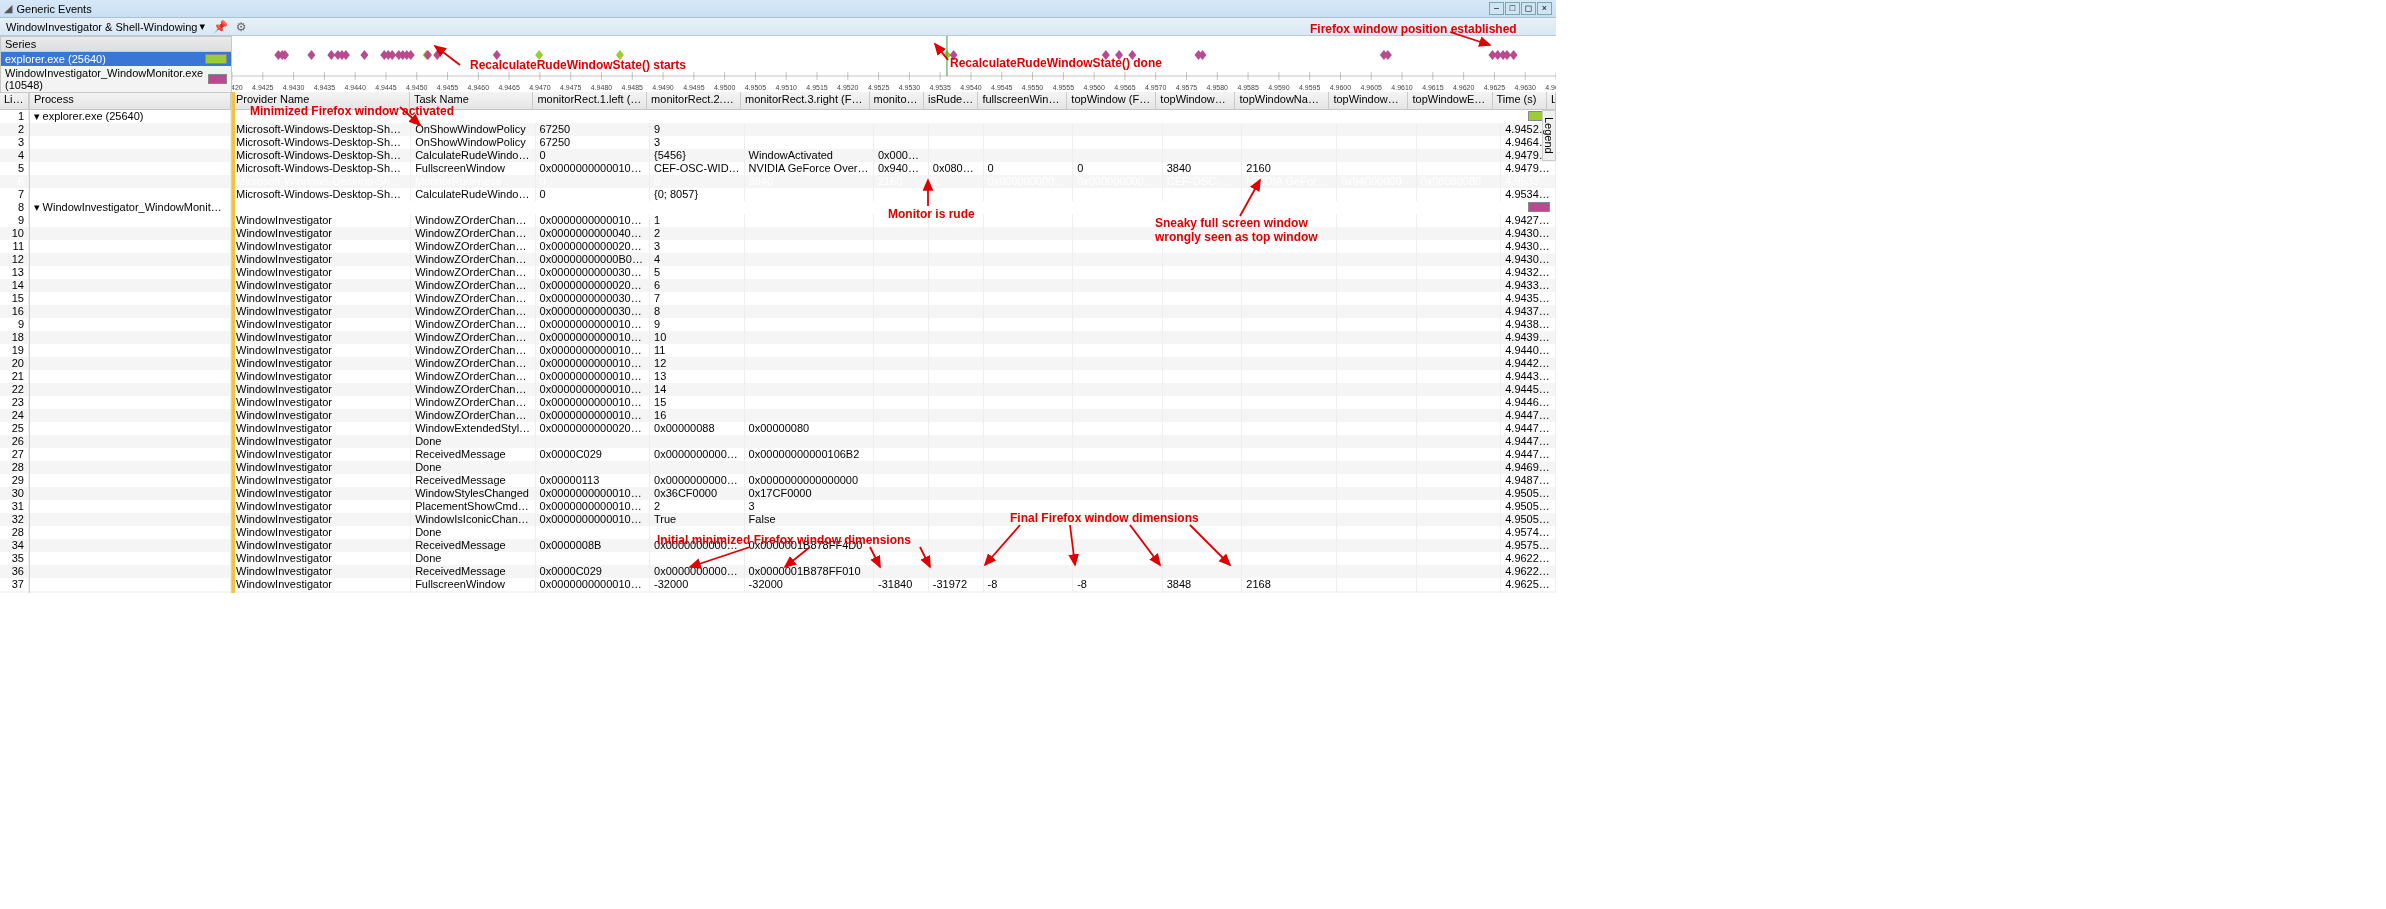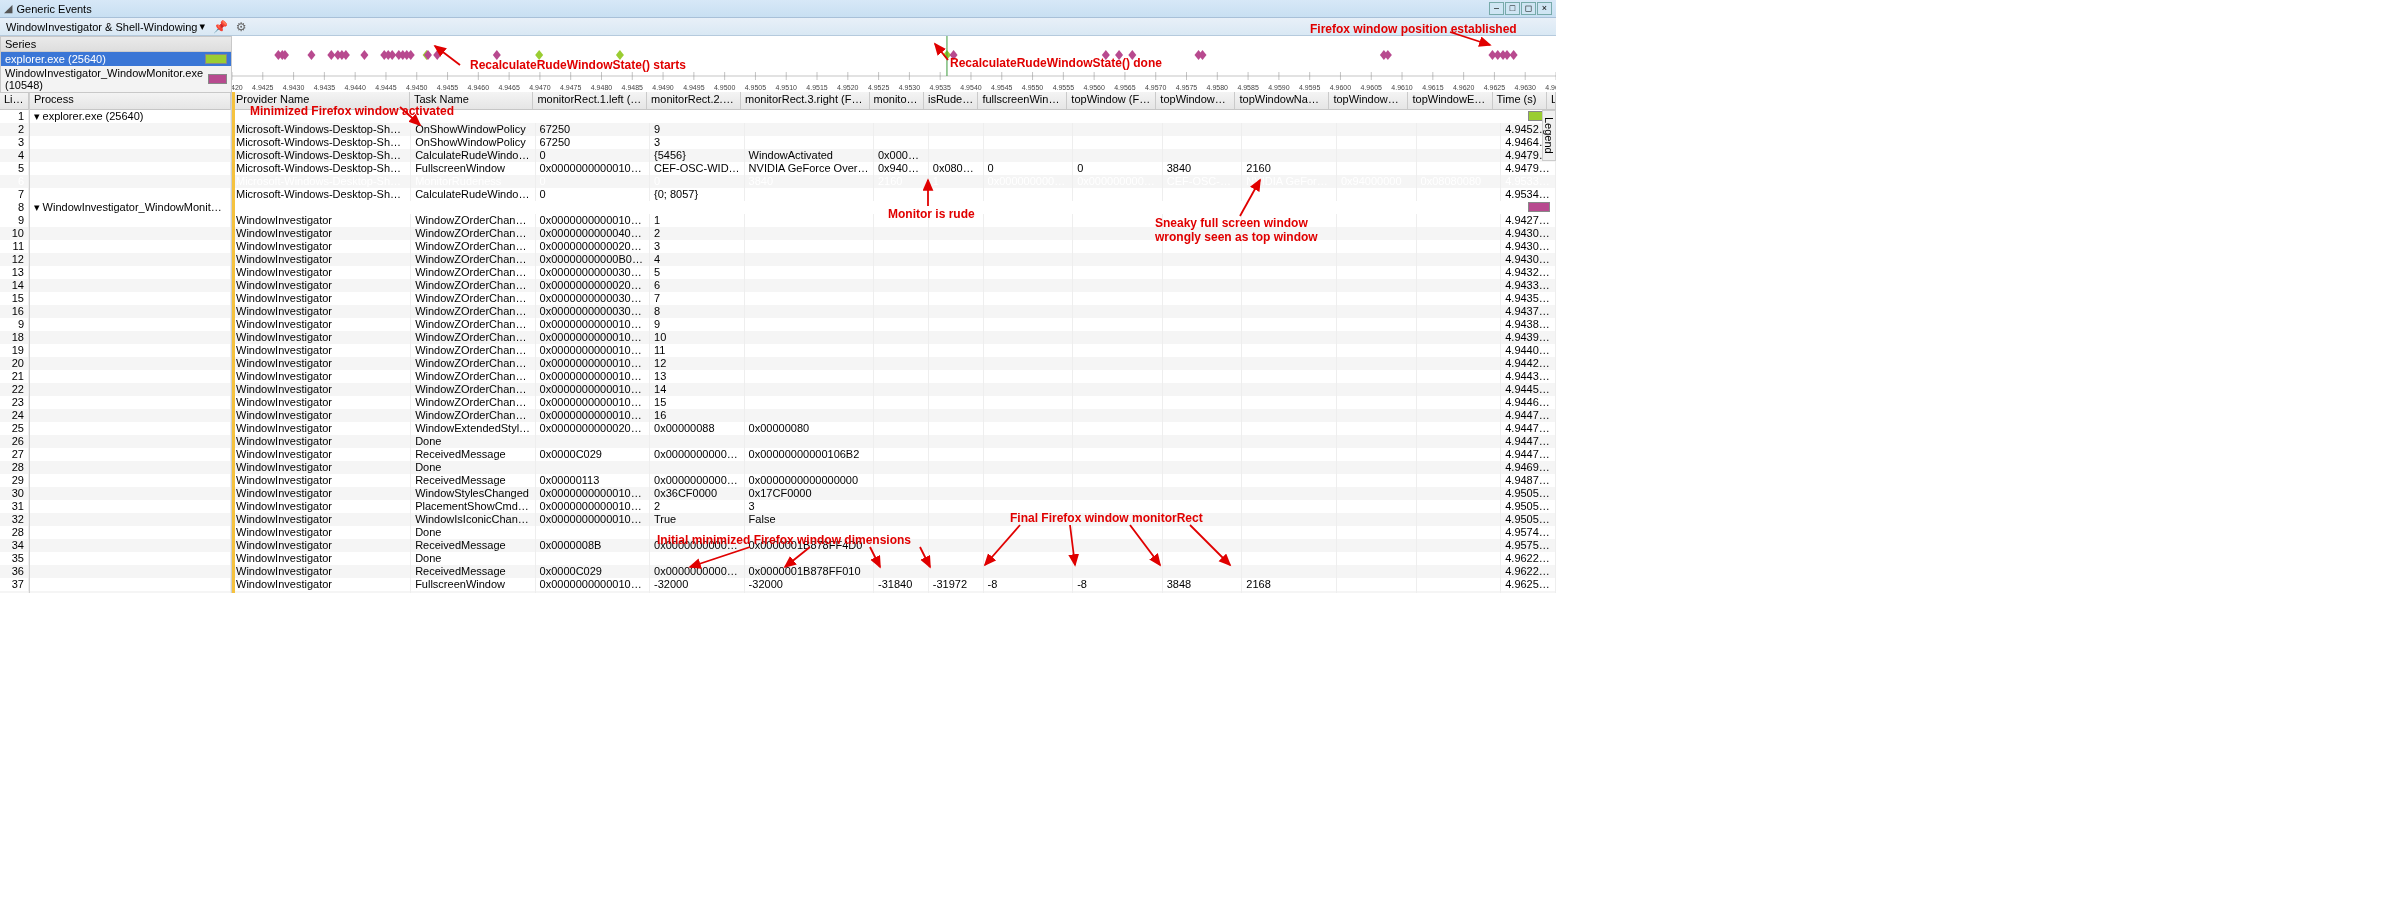--- a/index.html
+++ b/index.html
@@ -204,21 +204,21 @@
 
 <div id="annots">
     <div class="annot" style="top: 104px; left: 250px; white-space: pre;">Minimized Firefox window activated</div>
     <div class="annot" style="top: 58px; left: 470px; white-space: pre;">RecalculateRudeWindowState() starts</div>
     <div class="annot" style="top: 56px; left: 950px; white-space: pre;">RecalculateRudeWindowState() done</div>
     <div class="annot" style="top: 22px; left: 1310px; white-space: pre;">Firefox window position established</div>
     <div class="annot" style="top: 207px; left: 888px; white-space: pre;">Monitor is rude</div>
     <div class="annot" style="top: 216px; left: 1155px; white-space: pre;">Sneaky full screen window
 wrongly seen as top window</div>
     <div class="annot" style="top: 533px; left: 657px; white-space: pre;">Initial minimized Firefox window dimensions</div>
-    <div class="annot" style="top: 511px; left: 1010px; white-space: pre;">Final Firefox window monitorRect</div>
+    <div class="annot" style="top: 511px; left: 1010px; white-space: pre;">Final Firefox window dimensions</div>
   </div>
 
 <svg class="arrow" style="left:0;top:0;width:1556px;height:593px;z-index:19" id="arrows">
   <defs>
       <marker id="ah" markerWidth="8" markerHeight="8" refX="6" refY="3" orient="auto">
         <path d="M0,0 L7,3 L0,6 Z" fill="#e00000"></path>
       </marker>
     </defs>
   <line x1="460" y1="65" x2="435" y2="46" stroke="#e00000" stroke-width="1.8" marker-end="url(#ah)"></line>
   <line x1="400" y1="107" x2="420" y2="125" stroke="#e00000" stroke-width="1.8" marker-end="url(#ah)"></line>

